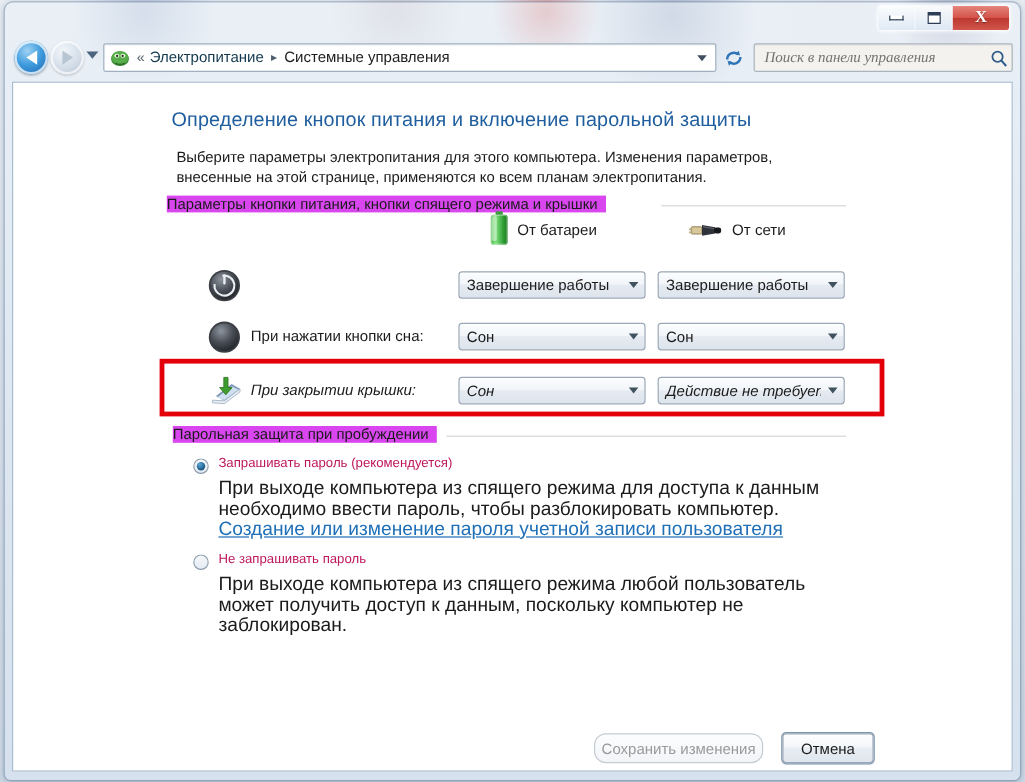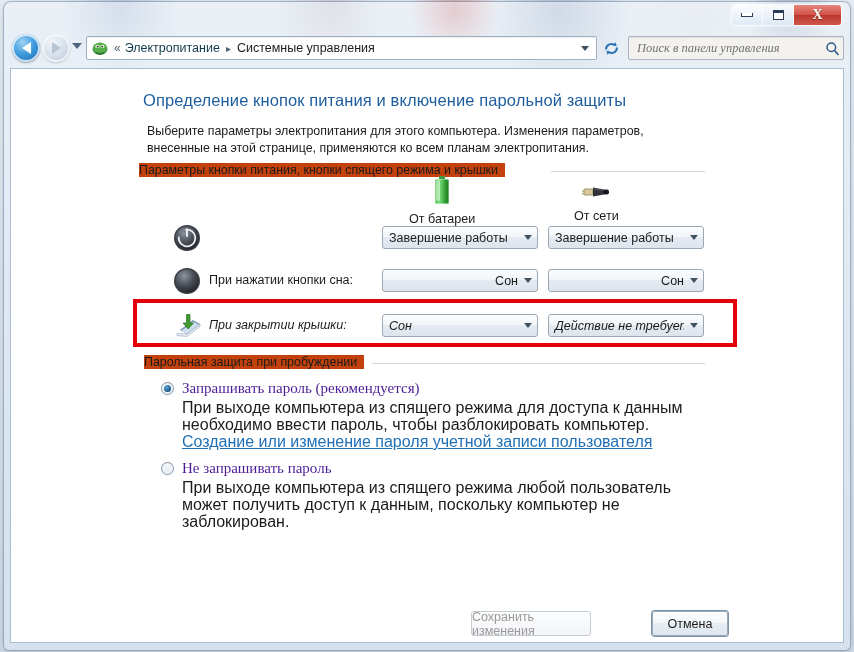--- a/index.html
+++ b/index.html
@@ -170,31 +170,31 @@
     margin: 8px;
     font-size: 12.4px; color: #1b1b1b; line-height: 17px;
   }
 
   
   .group {
     position: absolute;
   }
   .group-label {
     position: absolute; left: 0; top: 0;
-    background: #c2410c; padding-right: 7px;
+    background: #d946ef; padding-right: 7px;
     font-size: 12.4px; color: #1b1b1b; white-space: nowrap;
   }
   .group-rule {
     position: absolute; top: 8px; height: 1px; background: #d6d6d6;
   }
 
   
   .src-head {
     position: absolute; display: flex; align-items: center; gap: 8px;
-    font-size: 12.6px; color: #1b1b1b; flex-direction: column;
+    font-size: 12.6px; color: #1b1b1b;
   }
 
   
   .battery {
     position: relative; width: 14px; height: 25px;
     border-radius: 2px;
     background: linear-gradient(90deg,#49b84a 0%,#7fe07e 30%,#2f9c33 75%,#1d7a22 100%);
     box-shadow: inset 0 0 0 1px rgba(255,255,255,.35);
   }
   .battery:before {
@@ -252,21 +252,21 @@
     box-shadow: inset 0 0 0 1px #8f9eac, 0 0 0 1px rgba(255,255,255,.6);
     cursor: default;
   }
   .radio.checked:after {
     content:''; position: absolute; left: 3px; top: 3px;
     width: 7px; height: 7px; border-radius: 50%;
     background: radial-gradient(circle at 35% 30%, #5aa6d8, #17537f 75%);
   }
   .opt-title {
     position: absolute; left: 21px; top: 0;
-    font-size: 15px; color: #4c1d95; white-space: nowrap; font-family: Liberation Serif, serif;
+    font-size: 11px; color: #be185d; white-space: nowrap;
   }
   .opt-desc {
     position: absolute; left: 21px; top: 19px; width: 538px;
     font-size: 16px; color: #1b1b1b; line-height: 17px;
   }
   .opt-desc a {
     color: #1f6fb7; text-decoration: underline;
   }
 
   
@@ -275,21 +275,21 @@
     border: 1px solid #9aa8b6; border-radius: 3px;
     background: linear-gradient(180deg,#fdfefe 0%,#f3f6f9 46%,#e8edf3 50%,#dfe6ee 100%);
     display: flex; align-items: center; justify-content: center;
     font-size: 12.5px; color: #1b1b1b;
     cursor: default;
     box-shadow: inset 0 1px 0 rgba(255,255,255,.85);
   }
   .btn.disabled { color: #9a9a9a; border-color: #c3cbd3;
     background: linear-gradient(180deg,#fcfdfe,#f2f4f7); }
   .btn.default { box-shadow: inset 0 1px 0 rgba(255,255,255,.85), 0 0 0 1px #7a93ab; }
-  #btn-save { left: 460px; top: 542px; width: 120px; }
+  #btn-save { left: 484px; top: 542px; width: 141px; border-radius: 10px; }
   #btn-cancel { left: 641px; top: 542px; width: 76px; }
 
   
   #annotation {
     position: absolute; left: 122px; top: 230px;
     width: 604px; height: 48px;
     border: 4px solid #e4000b;
     pointer-events: none;
   }
 </style>
@@ -418,21 +418,21 @@
             </span>
       </div>
       <div class="combo wide-b">
         <span class="val">Завершение работы</span>
         <span class="cb-arrow">
               <i></i>
             </span>
       </div>
     </div>
 
-    <div class="row" style="top:195px;text-align:right;">
+    <div class="row" style="top:195px;">
       <span class="row-icon">
         <svg width="28" height="28" viewBox="0 0 28 28">
           <circle cx="14" cy="14" r="13" fill="#3b3f45"></circle>
           <circle cx="14" cy="14" r="11.5" fill="url(#pg2)"></circle>
           <defs>
             <radialGradient id="pg2" cx="38%" cy="28%" r="75%">
               <stop offset="0" stop-color="#8c949e"></stop>
               <stop offset="55%" stop-color="#4a4f57"></stop>
               <stop offset="100%" stop-color="#23262b"></stop>
             </radialGradient>

